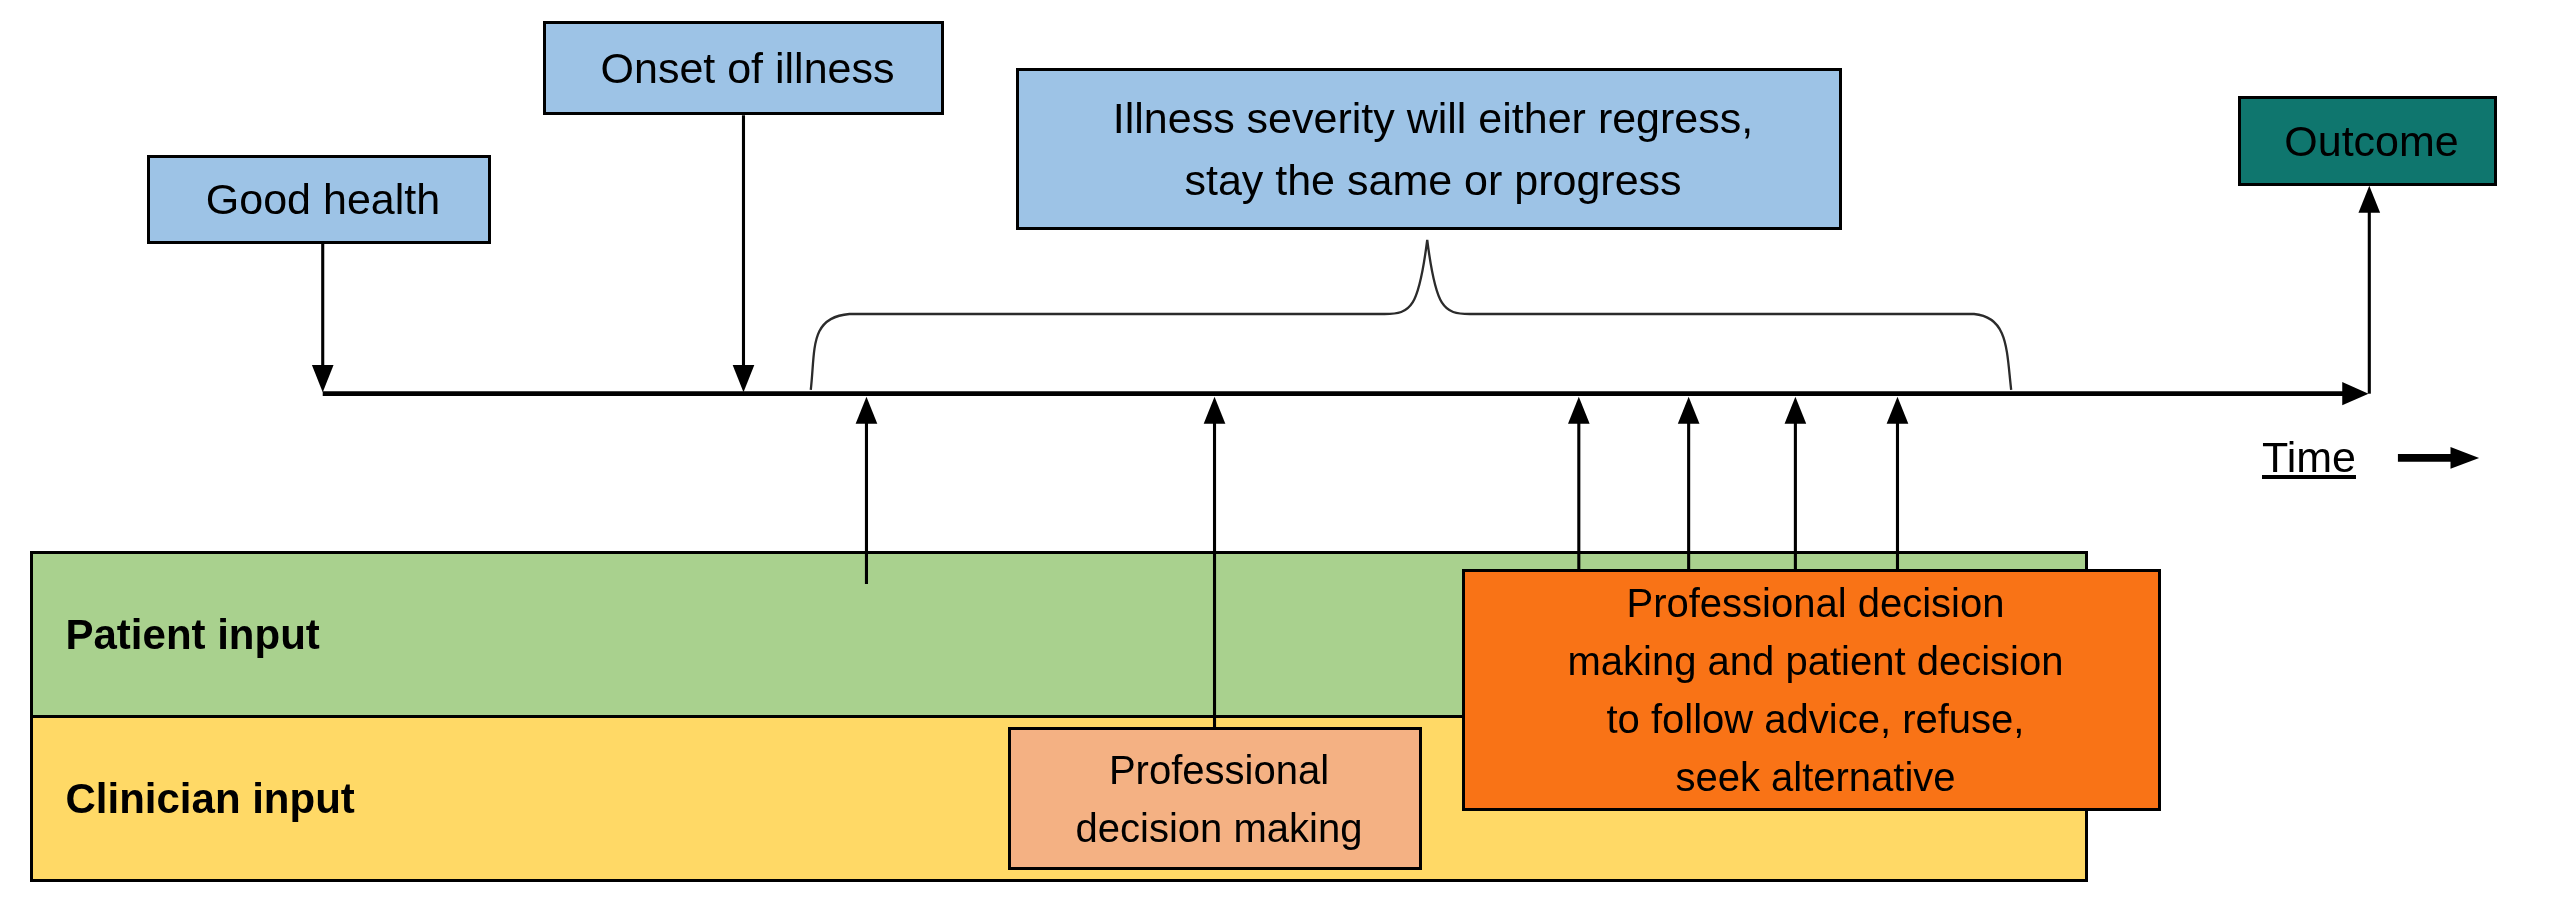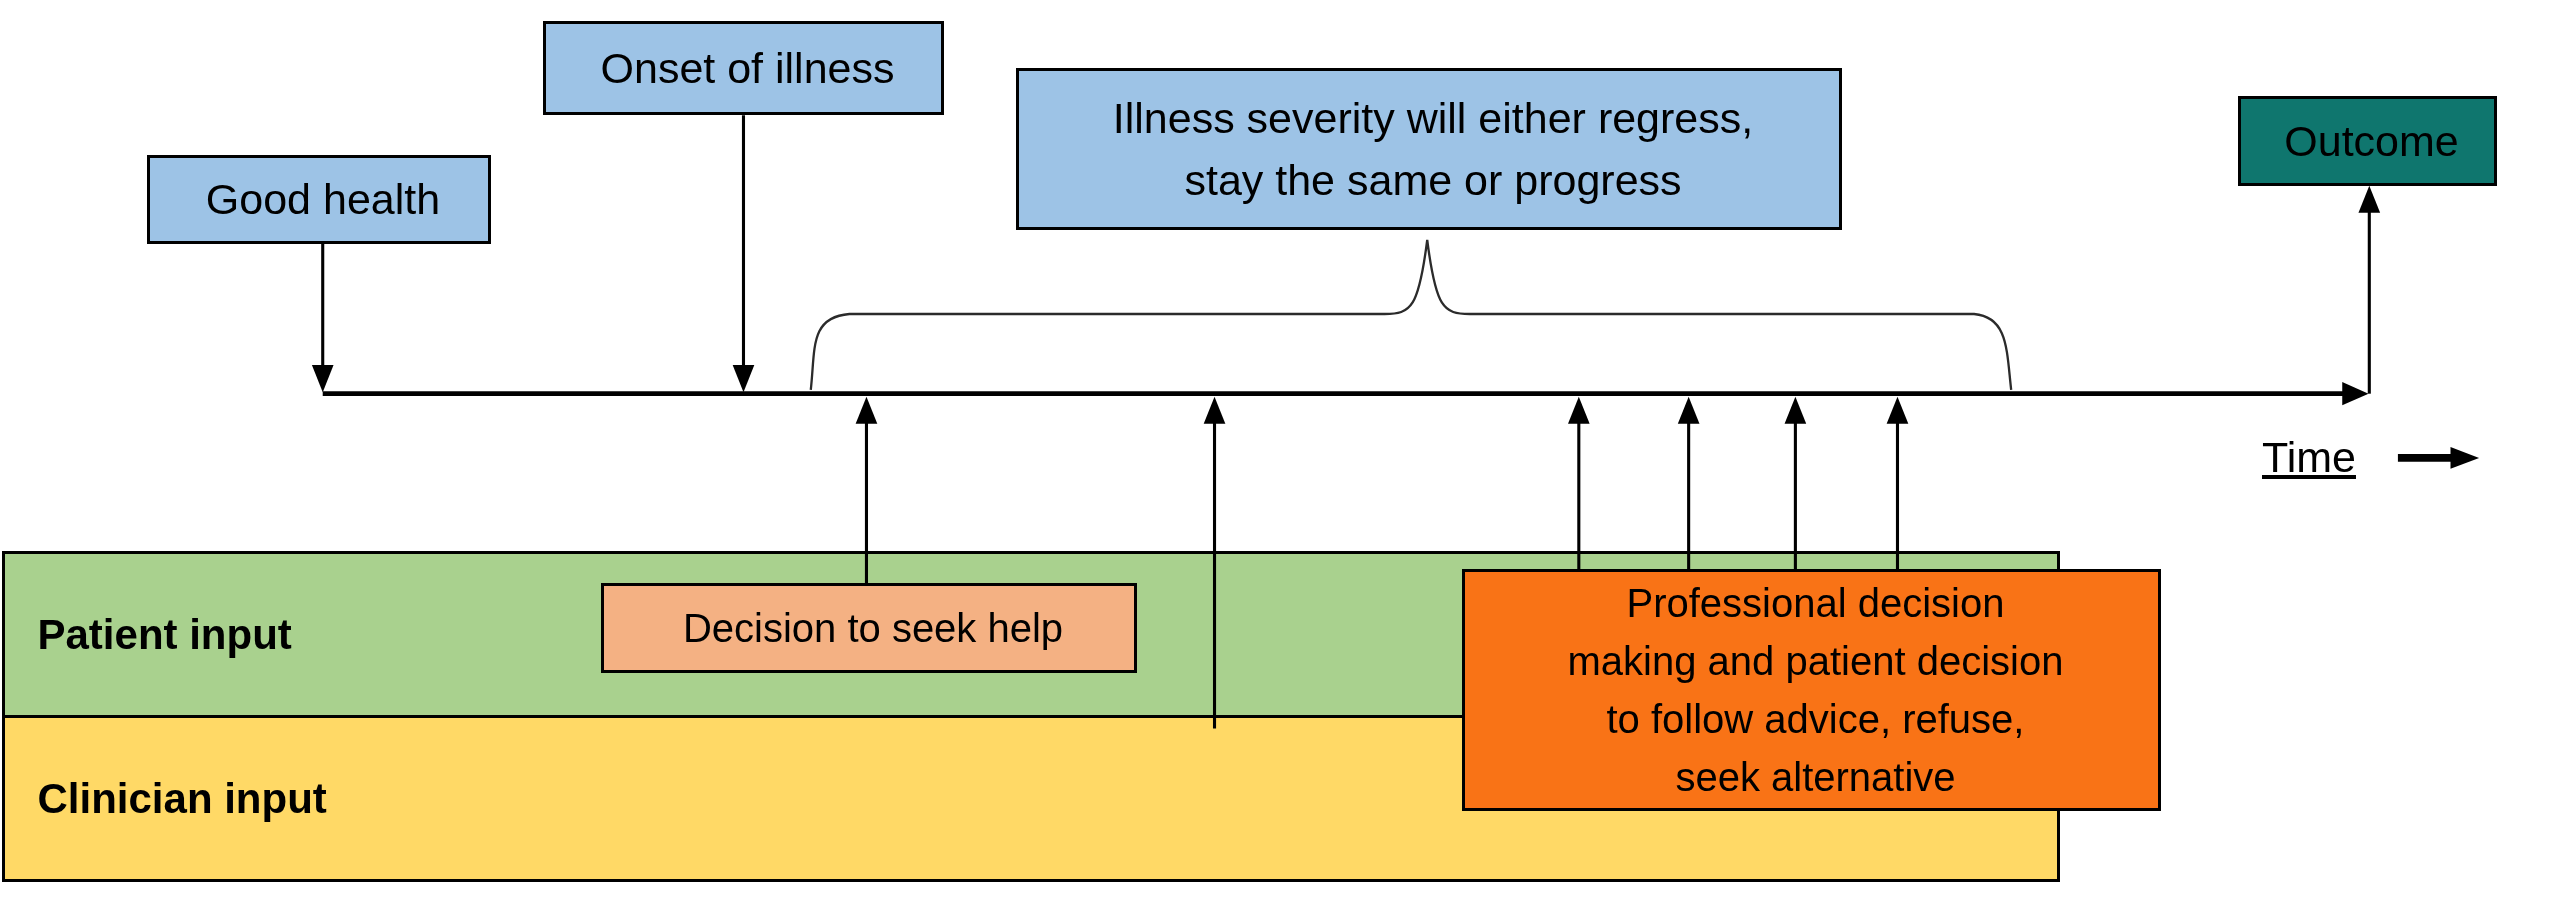--- a/index.html
+++ b/index.html
@@ -17,21 +17,21 @@
     text-align:center;
     border:3.1px solid #000;
     box-sizing:border-box;
     white-space:pre-line;
     line-height:1.45;
     padding-left:8px;
   }
   .blue-box{font-size:43px;}
   .orange-box{font-size:40px;}
   .band-wrap{
-    position:absolute;left:2px;top:551px;width:2058px;height:331px;
+    position:absolute;left:30px;top:551px;width:2058px;height:331px;
     border:3.1px solid #000;box-sizing:border-box;
   }
   .band{
     position:absolute;left:0;width:100%;
     box-sizing:border-box;
   }
   .band-label{
     position:absolute;left:32.5px;top:0;height:100%;
     display:flex;align-items:center;
     font-weight:bold;font-size:42px;
@@ -57,22 +57,23 @@
 
   <div class="band-wrap">
     <div class="band" style="top: 0px; height: 164px; border-bottom: 3.1px solid rgb(0, 0, 0); background: rgb(169, 209, 142);">
       <div class="band-label">Patient input</div>
     </div>
     <div class="band" style="top: 164px; height: 161px; background: rgb(255, 217, 102);">
       <div class="band-label">Clinician input</div>
     </div>
   </div>
 
-  <div class="box orange-box" style="left: 601px; top: 583px; width: 536px; height: 90px; background: rgb(244, 177, 131);">Decision to seek help</div>
 
+  <div class="box orange-box" style="left: 1008px; top: 727px; width: 414px; height: 143px; background: rgb(244, 177, 131);">Professional
+decision making</div>
 
   <div class="box orange-box" style="left: 1462px; top: 569px; width: 699px; height: 242px; background: #f97316;">Professional decision
 making and patient decision
 to follow advice, refuse,
 seek alternative</div>
 
   <div class="box blue-box" style="left: 147px; top: 155px; width: 344px; height: 89px; background: rgb(157, 195, 230);">Good health</div>
 
   <div class="box blue-box" style="left: 543px; top: 21px; width: 401px; height: 94px; background: rgb(157, 195, 230);">Onset of illness</div>
 

